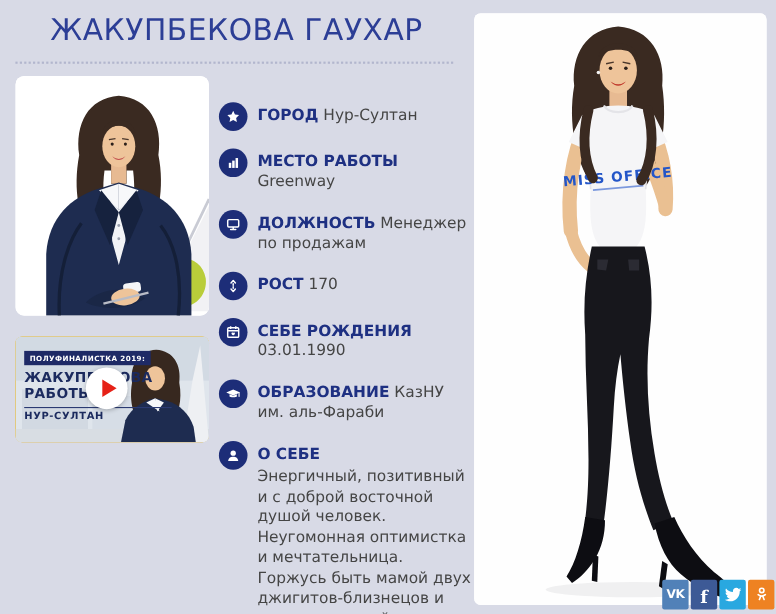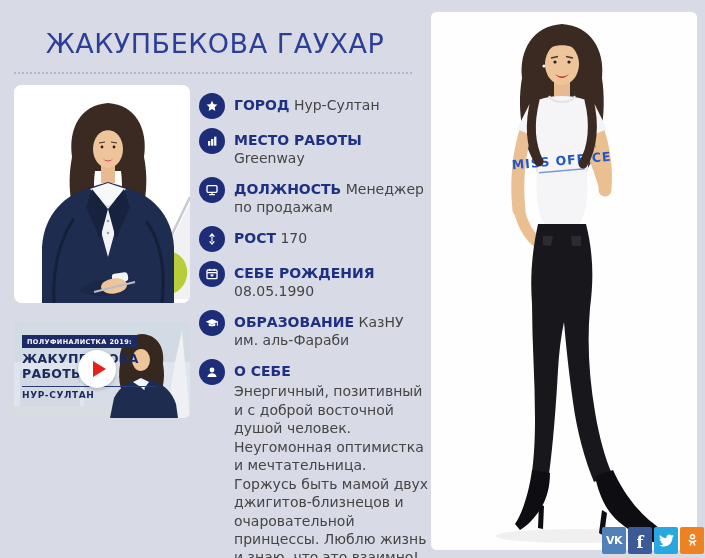--- a/index.html
+++ b/index.html
@@ -3,21 +3,21 @@
 <meta charset="utf-8">
 <style>
   html,body{margin:0;padding:0;}
   body{
     width:705px;height:558px;position:relative;overflow:hidden;
     background:#d8dae6;
     font-family:"DejaVu Sans","Liberation Sans",sans-serif;
   }
   
   .left-section{position:absolute;left:0;top:0;width:430px;}
-  .header{padding-top:28px;text-align:center;}
+  .header{padding-top:12px;text-align:center;}
   .contestant-name{margin:0;font-size:27px;font-weight:400;letter-spacing:.5px;color:#2c3e96;}
   .contestant-age{margin-top:7px;font-size:19px;font-weight:bold;color:#25337f;letter-spacing:.5px;}
   .divider{margin:13px 18px 11px 14px;border-top:2px dotted #b2b6ce;height:0;}
   .content-row{display:flex;padding-left:14px;gap:9px;}
   .media-col{width:176px;flex:0 0 176px;}
   .portrait{width:176px;height:218px;border-radius:8px;background:#ffffff;overflow:hidden;}
   .video-thumb{width:176px;height:96px;margin-top:19px;border-radius:6px;background:#eab308;
     position:relative;overflow:hidden;cursor:pointer;}
   .thumb-badge{position:absolute;left:8px;top:13px;background:#1e2a66;color:#fff;
     font-size:6.5px;font-weight:bold;letter-spacing:.4px;padding:2.5px 5px;}
@@ -25,21 +25,21 @@
     color:#1b2a5e;line-height:1.22;letter-spacing:.3px;}
   .thumb-city{position:absolute;left:8px;top:64px;width:134px;border-top:1px solid #2a3a72;
     padding-top:3px;font-size:9px;font-weight:bold;color:#1b2a5e;letter-spacing:.6px;}
   .play-button{position:absolute;left:64px;top:28px;width:38px;height:38px;border-radius:50%;
     background:#ffffff;box-shadow:0 1px 4px rgba(0,0,0,.25);
     display:flex;align-items:center;justify-content:center;}
   .play-triangle{width:0;height:0;border-left:13px solid #e62117;
     border-top:8px solid transparent;border-bottom:8px solid transparent;margin-left:4px;}
   
   .info-col{padding-top:8px;}
-  .info-item{display:flex;gap:9px;margin-bottom:9px;}
+  .info-item{display:flex;gap:9px;margin-bottom:9px;margin-top:16px;}
   .icon-circle{width:26px;height:26px;border-radius:50%;background:#1d2d78;flex:0 0 26px;
     display:flex;align-items:center;justify-content:center;}
   .icon-circle svg{width:16px;height:16px;display:block;}
   .info-text{width:197px;font-size:14px;line-height:1.32;color:#454545;padding-top:3px;}
   .info-label{color:#1e3082;font-weight:bold;}
   .about .info-label{display:block;margin-bottom:2px;}
   
   .photo-card{position:absolute;left:431px;top:12px;width:266px;height:538px;
     background:#fefefe;border-radius:6px;overflow:hidden;}
   .photo-card svg{display:block;}
@@ -194,21 +194,21 @@
           <svg viewBox="0 0 24 24">
               <rect x="4.5" y="6" width="15" height="13" rx="1.5" fill="none" stroke="#fff" stroke-width="2"></rect>
               <line x1="8.5" y1="4" x2="8.5" y2="7.5" stroke="#fff" stroke-width="2"></line>
               <line x1="15.5" y1="4" x2="15.5" y2="7.5" stroke="#fff" stroke-width="2"></line>
               <line x1="5" y1="10" x2="19" y2="10" stroke="#fff" stroke-width="2"></line>
               <path d="M12,13.2 c1,-1.4 3,-.4 2.2,1.1 c-.5,1 -1.6,1.6 -2.2,2 c-.6,-.4 -1.7,-1 -2.2,-2 c-.8,-1.5 1.2,-2.5 2.2,-1.1 Z" fill="#fff"></path>
             </svg>
         </span>
         <div class="info-text">
           <span class="info-label">СЕБЕ РОЖДЕНИЯ</span>
-          <span class="info-value">08.05.1990</span>
+          <span class="info-value">03.01.1990</span>
         </div>
       </div>
 
       <div class="info-item">
         <span class="icon-circle">
           <svg viewBox="0 0 24 24">
               <polygon points="12,6 21.5,10.2 12,14.4 2.5,10.2" fill="#fff"></polygon>
               <path d="M7,12.5 v3.2 c0,1.4 10,1.4 10,0 v-3.2 l-5,2.2 Z" fill="#fff"></path>
               <line x1="20" y1="11" x2="20" y2="15.5" stroke="#fff" stroke-width="1.5" stroke-linecap="round"></line>
             </svg>

